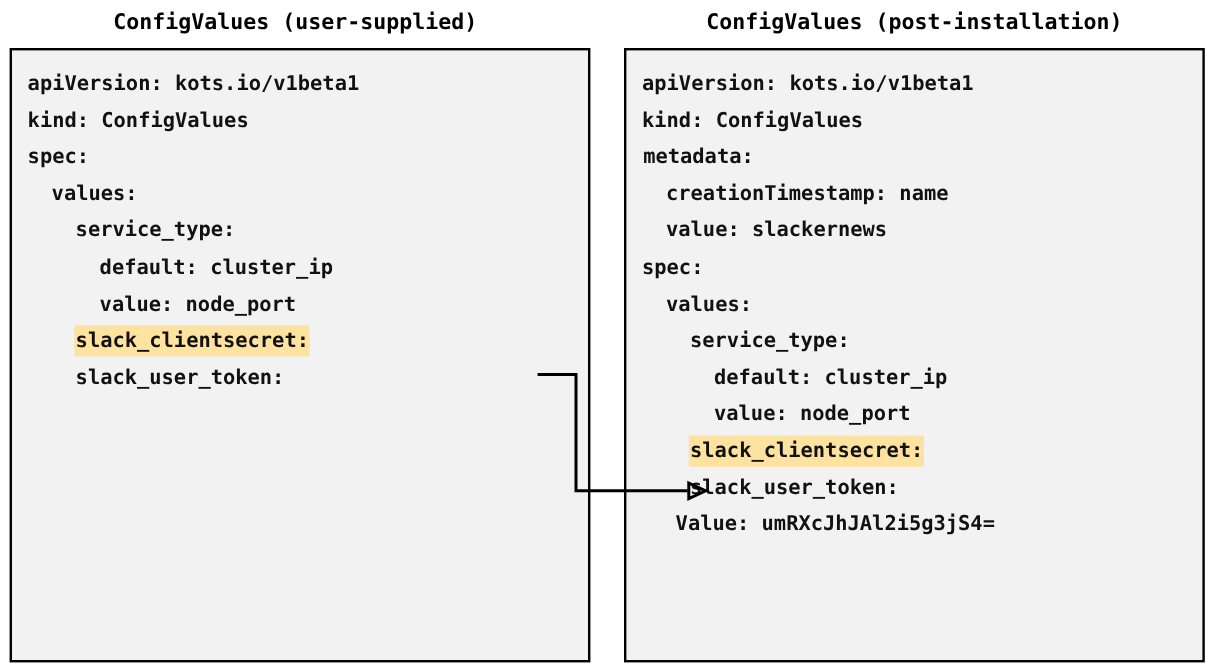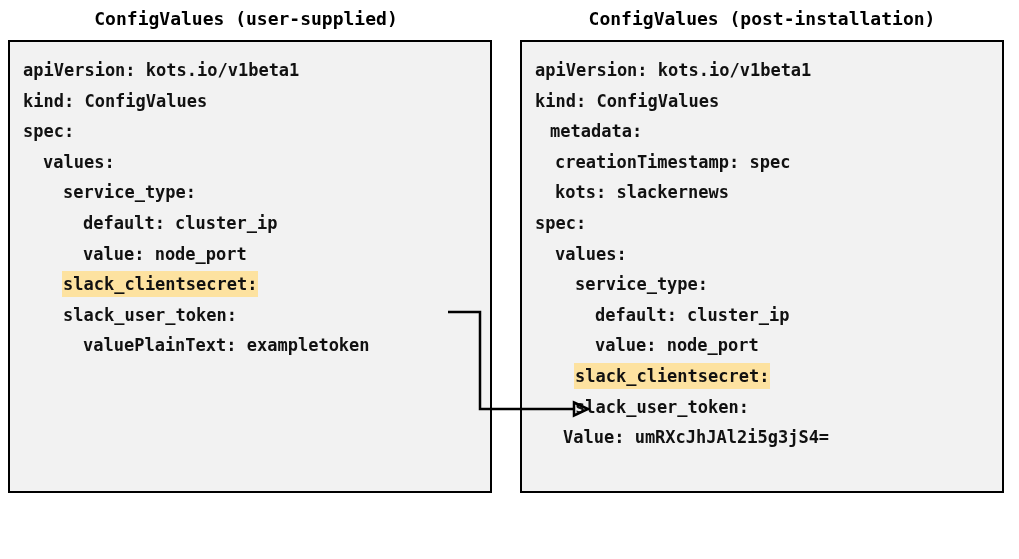--- a/index.html
+++ b/index.html
@@ -34,21 +34,21 @@
     white-space: nowrap;
     line-height: 24px;
   }
   #title-left  { left: 4px;   width: 484px; }
   #title-right { left: 520px; width: 484px; text-align: center; }
 
   
   .panel {
     position: absolute;
     top: 40px;
-    height: 453px;
+    height: 512px;
     background: #f2f2f2;
     border: 2px solid #000000;
     box-sizing: border-box;
     overflow: hidden;
   }
   #panel-left  { left: 8px;   width: 484px; }
   #panel-right { left: 520px; width: 484px; }
 
   .code-block {
     position: absolute;
@@ -103,31 +103,30 @@
     <div class="code-block" id="code-left">
         <div class="code-line"><span class="seg" style="margin-left: 0px;">apiVersion: kots.io/v1beta1</span></div>
         <div class="code-line"><span class="seg" style="margin-left: 0px;">kind: ConfigValues</span></div>
         <div class="code-line"><span class="seg" style="margin-left: 0px;">spec:</span></div>
         <div class="code-line"><span class="seg" style="margin-left: 20px;">values:</span></div>
         <div class="code-line"><span class="seg" style="margin-left: 40px;">service_type:</span></div>
         <div class="code-line"><span class="seg" style="margin-left: 60px;">default: cluster_ip</span></div>
         <div class="code-line"><span class="seg" style="margin-left: 60px;">value: node_port</span></div>
         <div class="code-line hl"><span class="seg" style="margin-left: 40px;">slack_clientsecret:</span></div>
         <div class="code-line"><span class="seg" style="margin-left: 40px;">slack_user_token:</span></div>
-        <div class="code-line"><span class="seg" style="margin-left: 60px;">valuePlainText: exampletoken</span></div>
       </div>
   </div>
 
   <div class="panel" id="panel-right">
     <div class="code-block" id="code-right">
         <div class="code-line"><span class="seg" style="margin-left: 0px;">apiVersion: kots.io/v1beta1</span></div>
         <div class="code-line"><span class="seg" style="margin-left: 0px;">kind: ConfigValues</span></div>
-        <div class="code-line"><span class="seg" style="margin-left: 15px;">metadata:</span></div>
-        <div class="code-line"><span class="seg" style="margin-left: 20px;">creationTimestamp: spec</span></div>
-        <div class="code-line"><span class="seg" style="margin-left: 20px;">kots: slackernews</span></div>
+        <div class="code-line"><span class="seg" style="margin-left: 1px;">metadata:</span></div>
+        <div class="code-line"><span class="seg" style="margin-left: 20px;">creationTimestamp: name</span></div>
+        <div class="code-line"><span class="seg" style="margin-left: 20px;">value: slackernews</span></div>
         <div class="code-line"><span class="seg" style="margin-left: 0px;">spec:</span></div>
         <div class="code-line"><span class="seg" style="margin-left: 20px;">values:</span></div>
         <div class="code-line"><span class="seg" style="margin-left: 40px;">service_type:</span></div>
         <div class="code-line"><span class="seg" style="margin-left: 60px;">default: cluster_ip</span></div>
         <div class="code-line"><span class="seg" style="margin-left: 60px;">value: node_port</span></div>
         <div class="code-line hl"><span class="seg" style="margin-left: 40px;">slack_clientsecret:</span></div>
         <div class="code-line"><span class="seg" style="margin-left: 40px;">slack_user_token:</span></div>
         <div class="code-line"><span class="seg" style="margin-left: 28px; text-align: center;">Value: umRXcJhJAl2i5g3jS4=</span></div>
       </div>
   </div>

